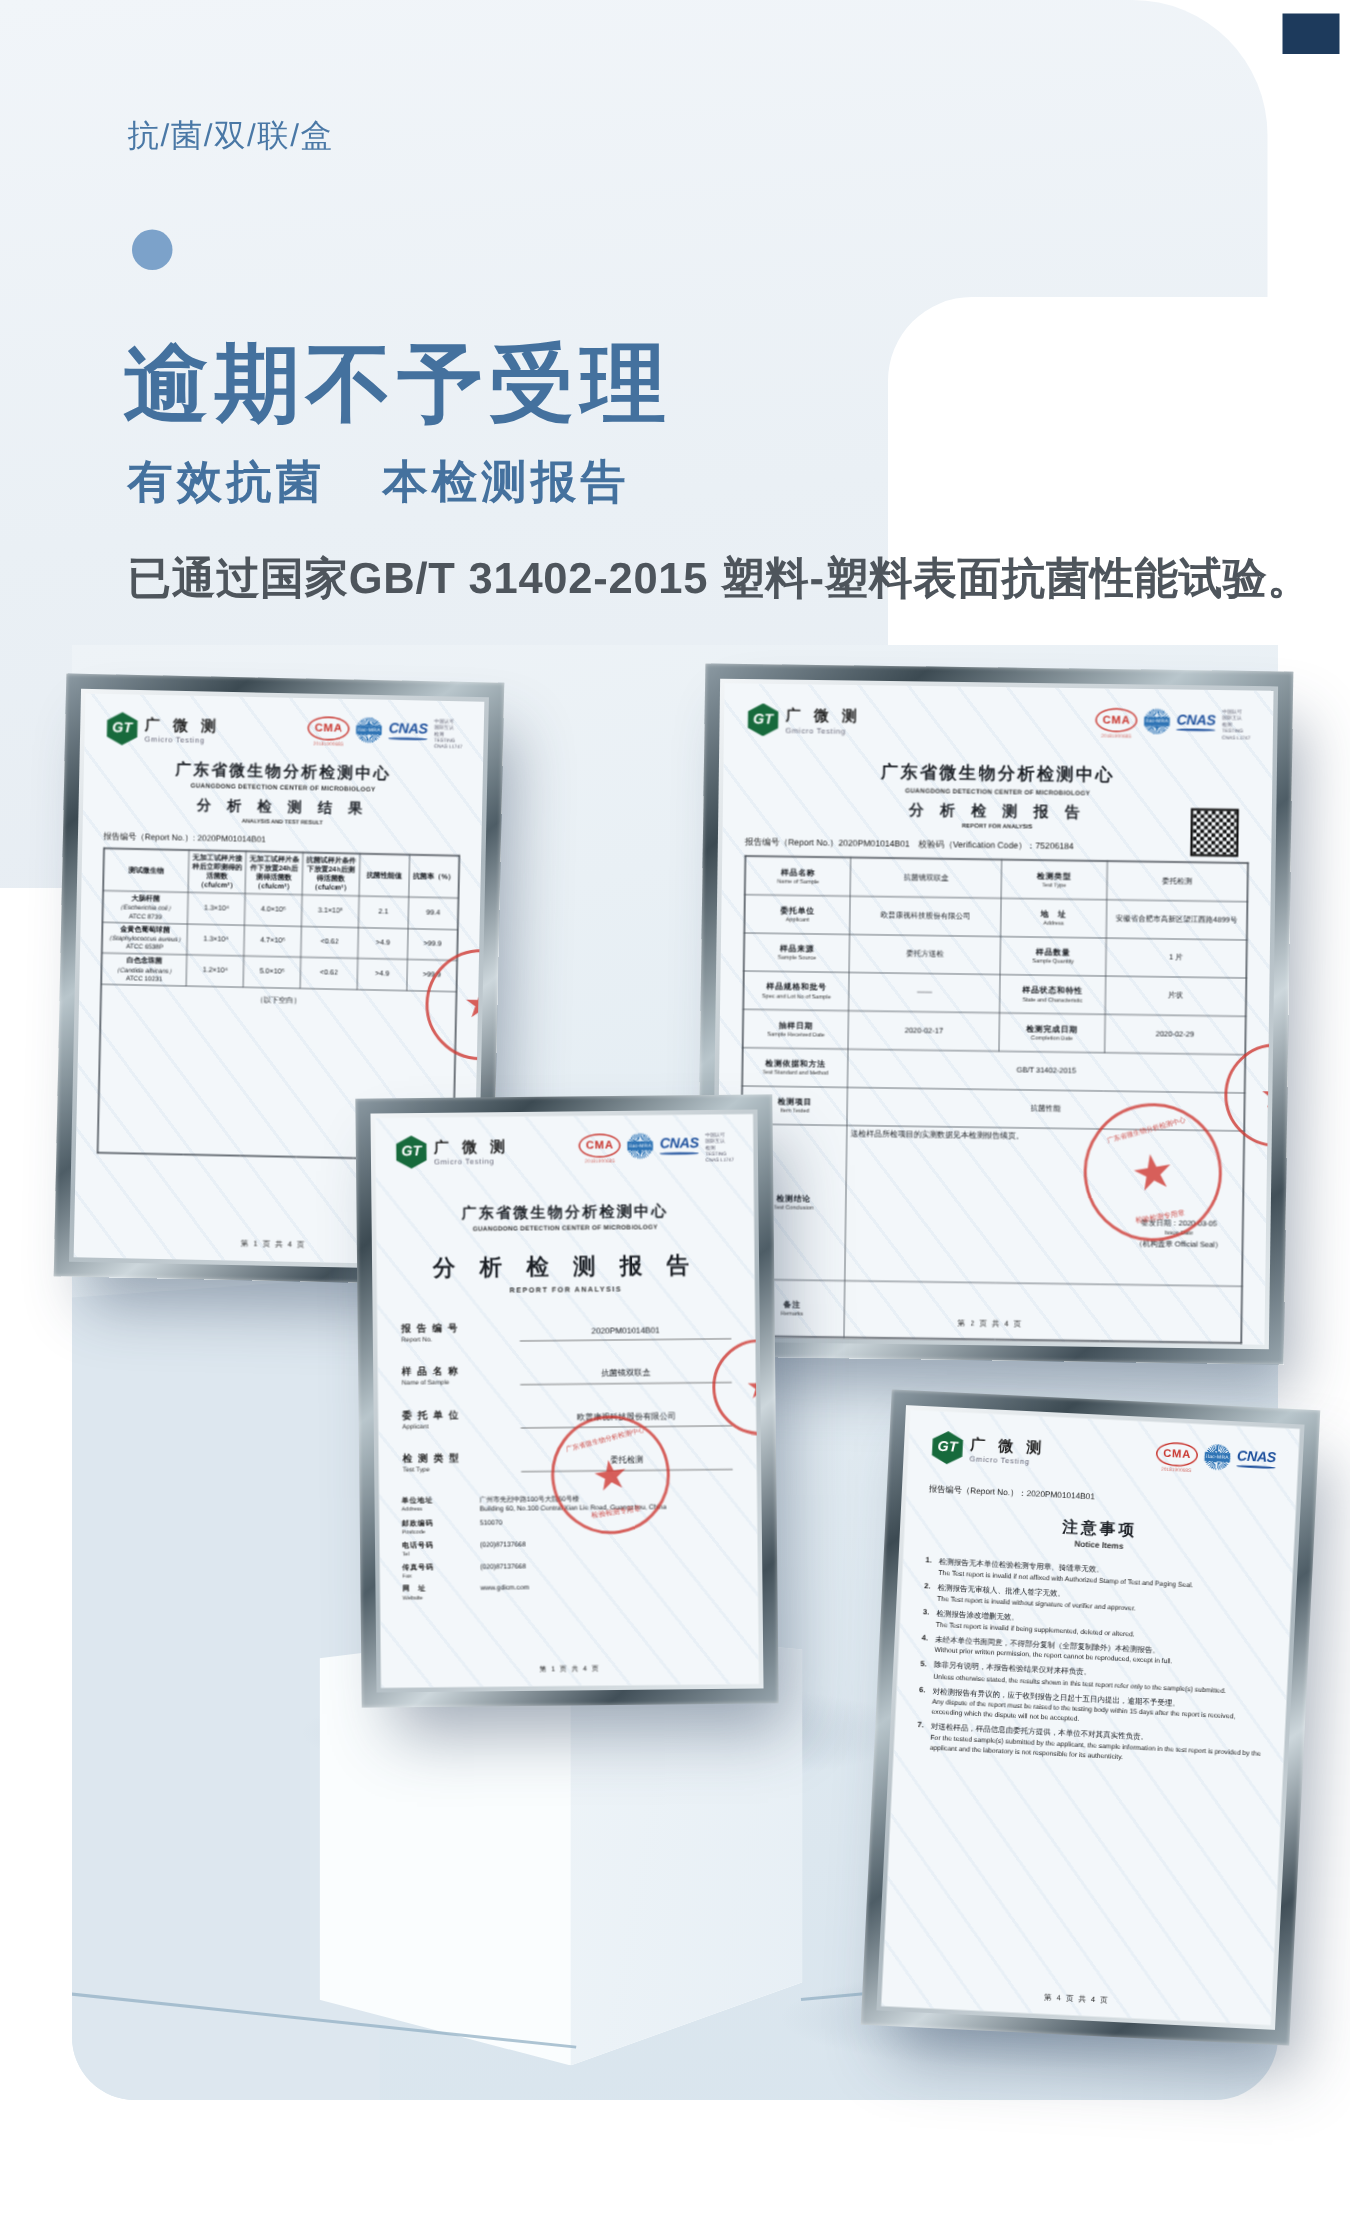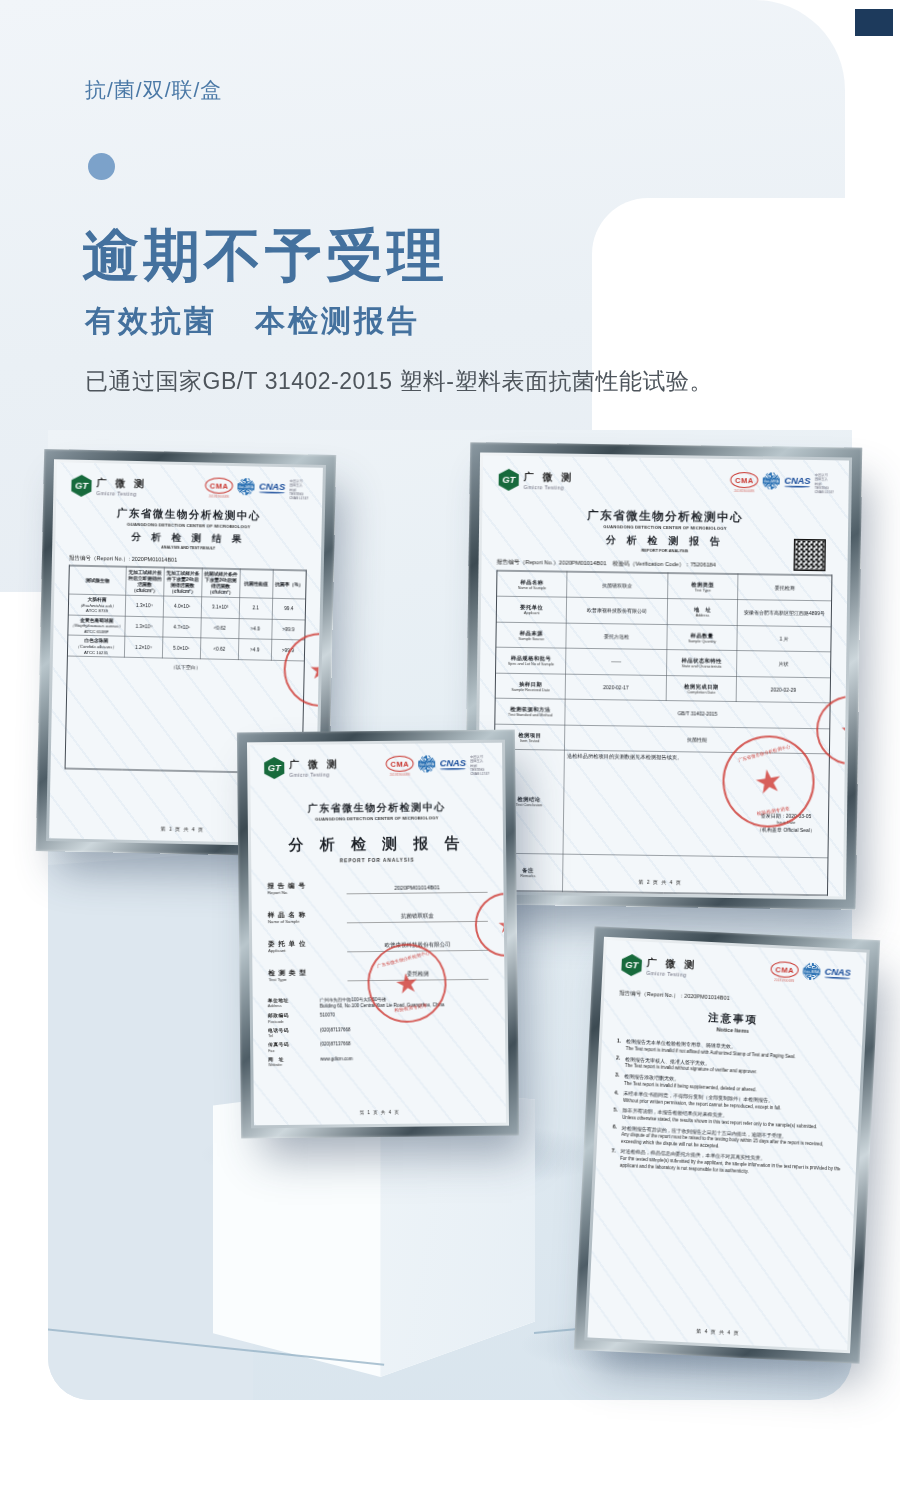--- a/index.html
+++ b/index.html
@@ -28,21 +28,21 @@
   .floor-shadow{position:absolute;border-radius:50%;background:radial-gradient(ellipse at center,rgba(90,115,140,.28),rgba(90,115,140,0) 70%);}
   .fs1{left:150px;top:690px;width:420px;height:70px;}
   .fs2{left:470px;top:880px;width:360px;height:70px;}
   
   .top-label{position:absolute;left:85px;top:76px;font-size:21px;letter-spacing:1px;color:#4a78a6;}
   .dot{position:absolute;left:88px;top:153px;width:27px;height:27px;border-radius:50%;background:#7ca2ca;}
   .h1{position:absolute;left:82px;top:218px;font-size:57px;font-weight:700;letter-spacing:4px;color:#44719e;}
   .h2{position:absolute;left:85px;top:301px;font-size:30px;font-weight:700;letter-spacing:3px;color:#44719e;}
   .h2 span{margin-right:38px;}
   .h2 span:last-child{margin-right:0;}
-  .desc{position:absolute;left:85px;top:366px;font-size:23px;color:#4e555c;letter-spacing:.5px;}
+  .desc{position:absolute;left:85px;top:366px;font-size:29px;color:#4e555c;letter-spacing:.5px;font-weight:bold;}
   
   .cert{position:absolute;}
   .frame-outer{padding:10px;background:linear-gradient(140deg,#8c9aa3 0%,#3c4a52 16%,#b9c6cc 34%,#4e5d66 52%,#cdd7dc 68%,#414f58 85%,#98a6ae 100%);
                box-shadow:14px 26px 40px -8px rgba(45,65,90,.42), inset 0 0 3px rgba(255,255,255,.55);}
   .frame-inner{padding:3px;background:linear-gradient(140deg,#f2f5f7,#aab6bd 55%,#e6ecef);}
   .paper{position:relative;overflow:hidden;background:#f3f7fa;}
   .wm{position:absolute;inset:0;background:repeating-linear-gradient(52deg,rgba(125,165,205,.09) 0 2px,rgba(255,255,255,0) 2px 26px);pointer-events:none;}
   .psc{position:absolute;left:0;top:0;transform:scale(.5);transform-origin:0 0;box-sizing:border-box;}
   .c1 .psc{width:532px;height:752px;padding:24px 28px;}
   .c2 .psc{width:732px;height:872px;padding:26px 30px;}

